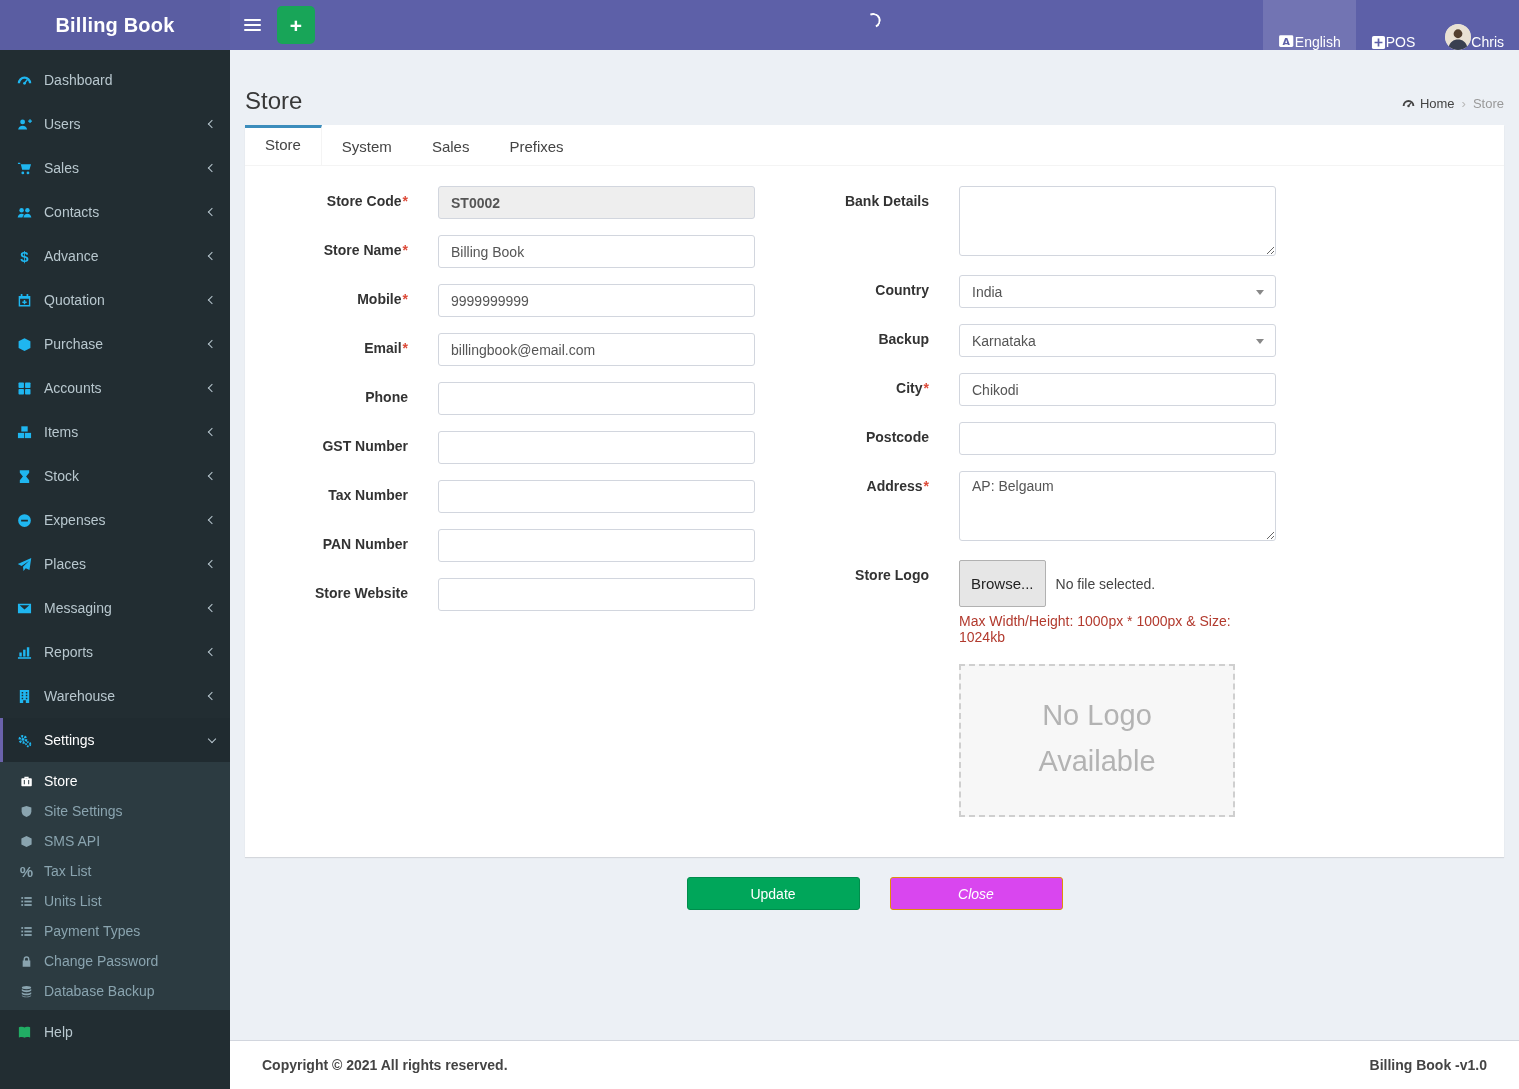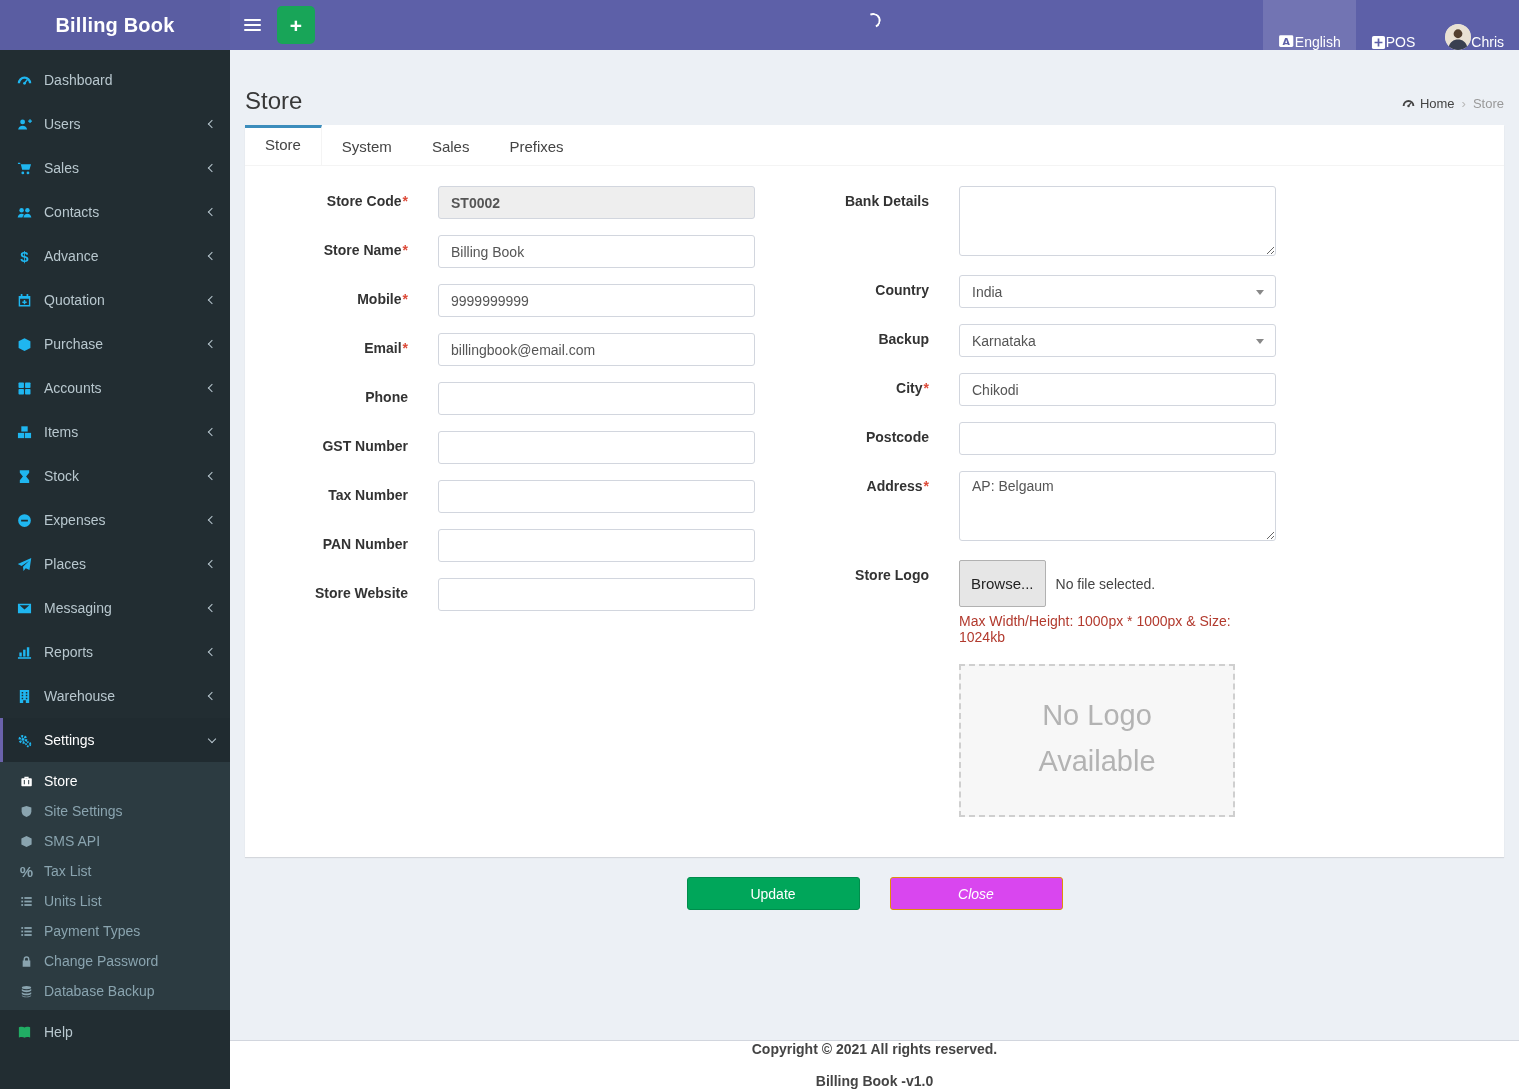--- a/index.html
+++ b/index.html
@@ -80,21 +80,21 @@
   .browse { background:#e6e6e6; border:1px solid #b1b1b1; border-radius:2px; padding:14px 11px; font-size:15px; color:#222; cursor:pointer; font-family:inherit; }
   .filestatus { color:#444; }
   .note { color:#b23a2e; font-size:14px; margin-top:6px; }
   .nologo { width:276px; height:153px; margin-top:19px; border:2px dashed #cfcfcf; background:#f7f7f7; color:#b3b3b3; font-size:29px; line-height:46px; text-align:center; padding:26px 30px; }
 
   .actions { display:flex; justify-content:center; gap:30px; margin-top:20px; }
   .btn { width:173px; height:33px; border-radius:3px; border:1px solid transparent; color:#fff; font-size:14px; font-family:inherit; cursor:pointer; }
   .btn-update { background:#00a65a; border-color:#008d4c; }
   .btn-close { background:#d946ef; border-color:#e08e0b;font-style:italic; }
 
-  .footer { height:49px; background:#fff; border-top:1px solid #d2d6de; display:flex; align-items:center; justify-content:space-between; padding:0 32px; color:#444;flex-direction:column; }
+  .footer { height:49px; background:#fff; border-top:1px solid #d2d6de; display:flex; align-items:center; justify-content:space-between; padding:0 32px; color:#444; }
   .footer .copy { font-weight:700; }
   .footer .ver { font-weight:700; }
 </style>
 </head>
 <body>
 
 <svg width="0" height="0" style="position:absolute">
   <defs>
     <symbol id="i-gauge" viewBox="0 0 16 16">
       <path d="M2 11a6 6 0 0 1 12 0" fill="none" stroke="currentColor" stroke-width="2.4"></path>

